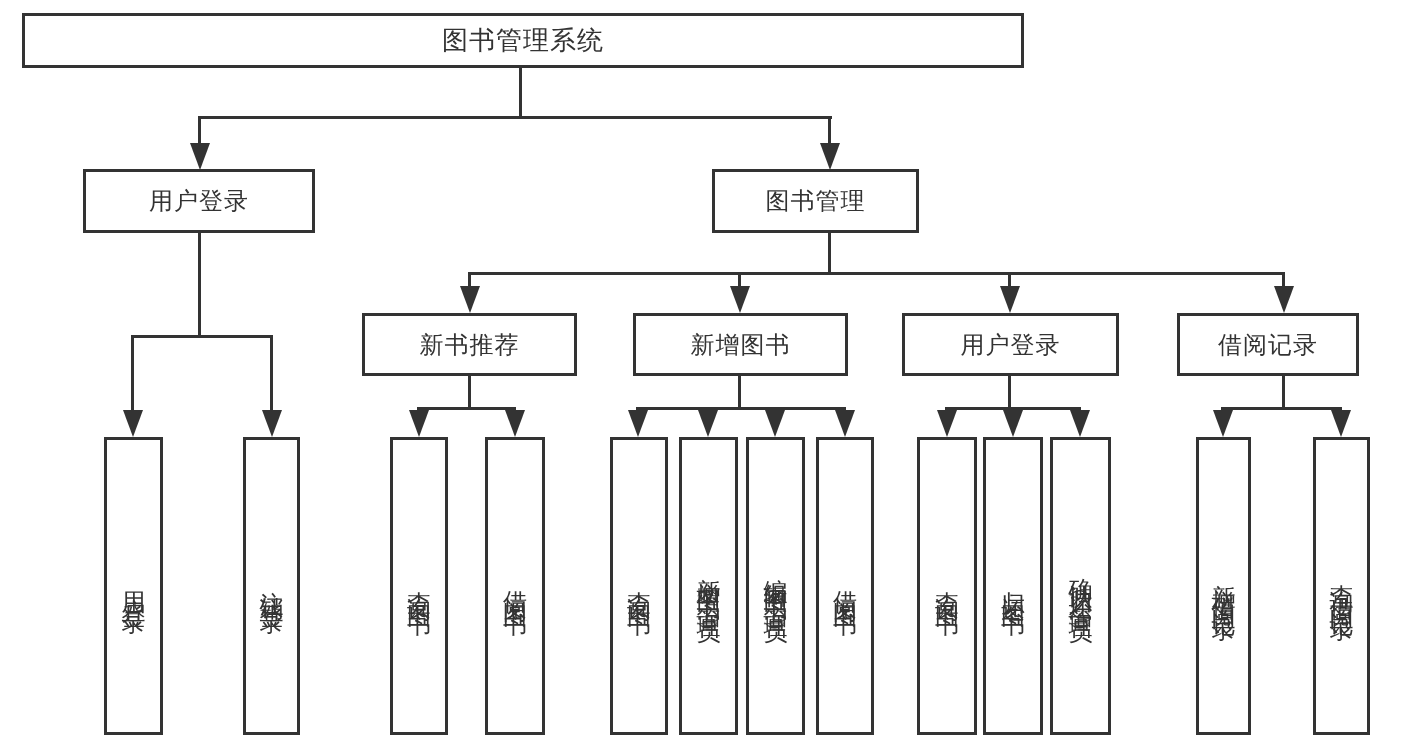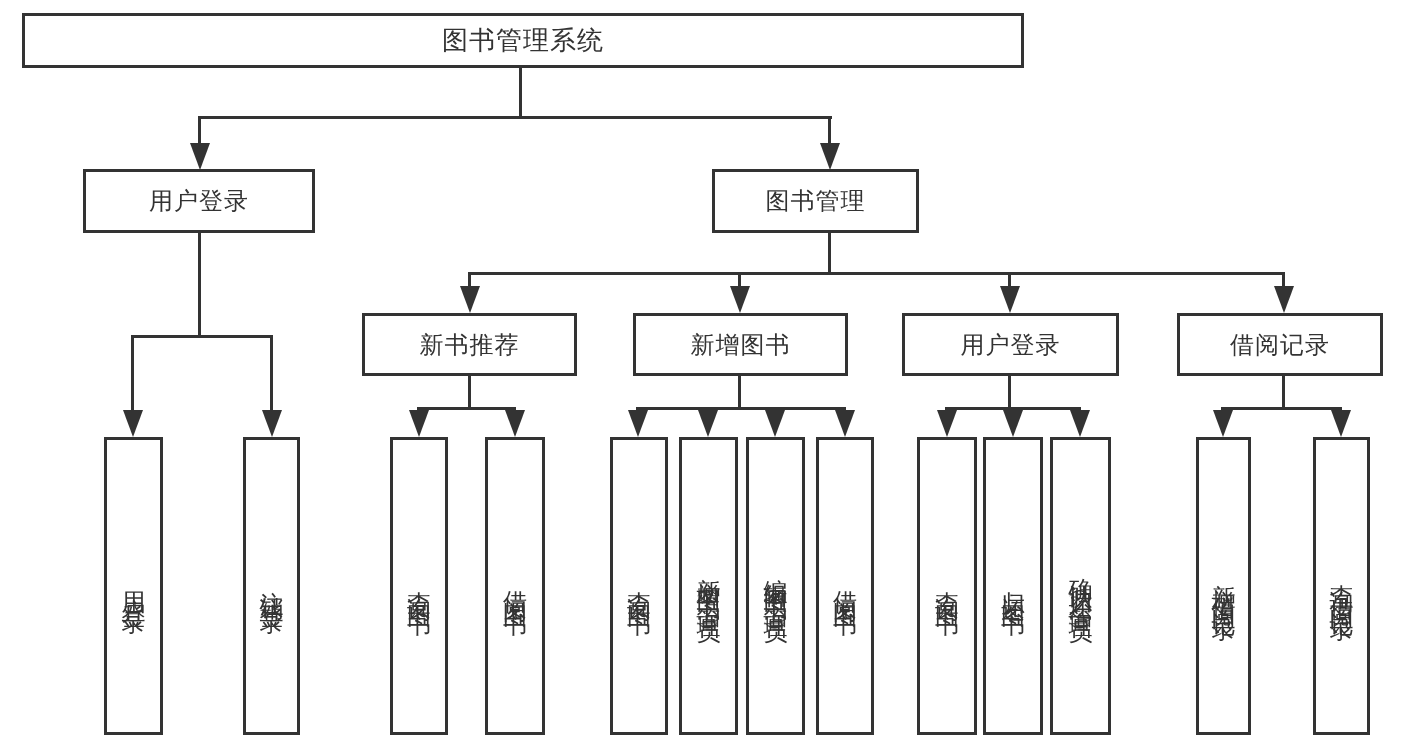--- a/index.html
+++ b/index.html
@@ -38,21 +38,21 @@
 <div class="canvas" style="--line: #333333; --text: #333333; --wm: #a3a3a3; background: rgb(255, 255, 255);">
 
   <div class="box rootbox" style="left:22px;top:13px;width:1002px;height:55px">图书管理系统</div>
 
   <div class="box hbox" style="left:83px;top:169px;width:232px;height:64px">用户登录</div>
   <div class="box hbox" style="left:712px;top:169px;width:207px;height:64px">图书管理</div>
 
   <div class="box hbox" style="left:362px;top:313px;width:215px;height:63px">新书推荐</div>
   <div class="box hbox" style="left:633px;top:313px;width:215px;height:63px">新增图书</div>
   <div class="box hbox" style="left:902px;top:313px;width:217px;height:63px">用户登录</div>
-  <div class="box hbox" style="left:1177px;top:313px;width:206px;height:63px">借阅记录</div>
+  <div class="box hbox" style="left:1177px;top:313px;width:182px;height:63px">借阅记录</div>
 
   <div class="box vbox" style="left:104px;top:437px;width:59px;height:298px">用户登录</div>
   <div class="box vbox" style="left:243px;top:437px;width:57px;height:298px">注销登录</div>
 
   <div class="box vbox" style="left:390px;top:437px;width:58px;height:298px">查询图书</div>
   <div class="box vbox" style="left:485px;top:437px;width:60px;height:298px">借阅图书</div>
 
   <div class="box vbox" style="left:610px;top:437px;width:58px;height:298px">查询图书</div>
   <div class="box vbox long" style="left:679px;top:437px;width:59px;height:298px">新增图书（管理员）</div>
   <div class="box vbox long" style="left:746px;top:437px;width:59px;height:298px">编辑图书（管理员）</div>

